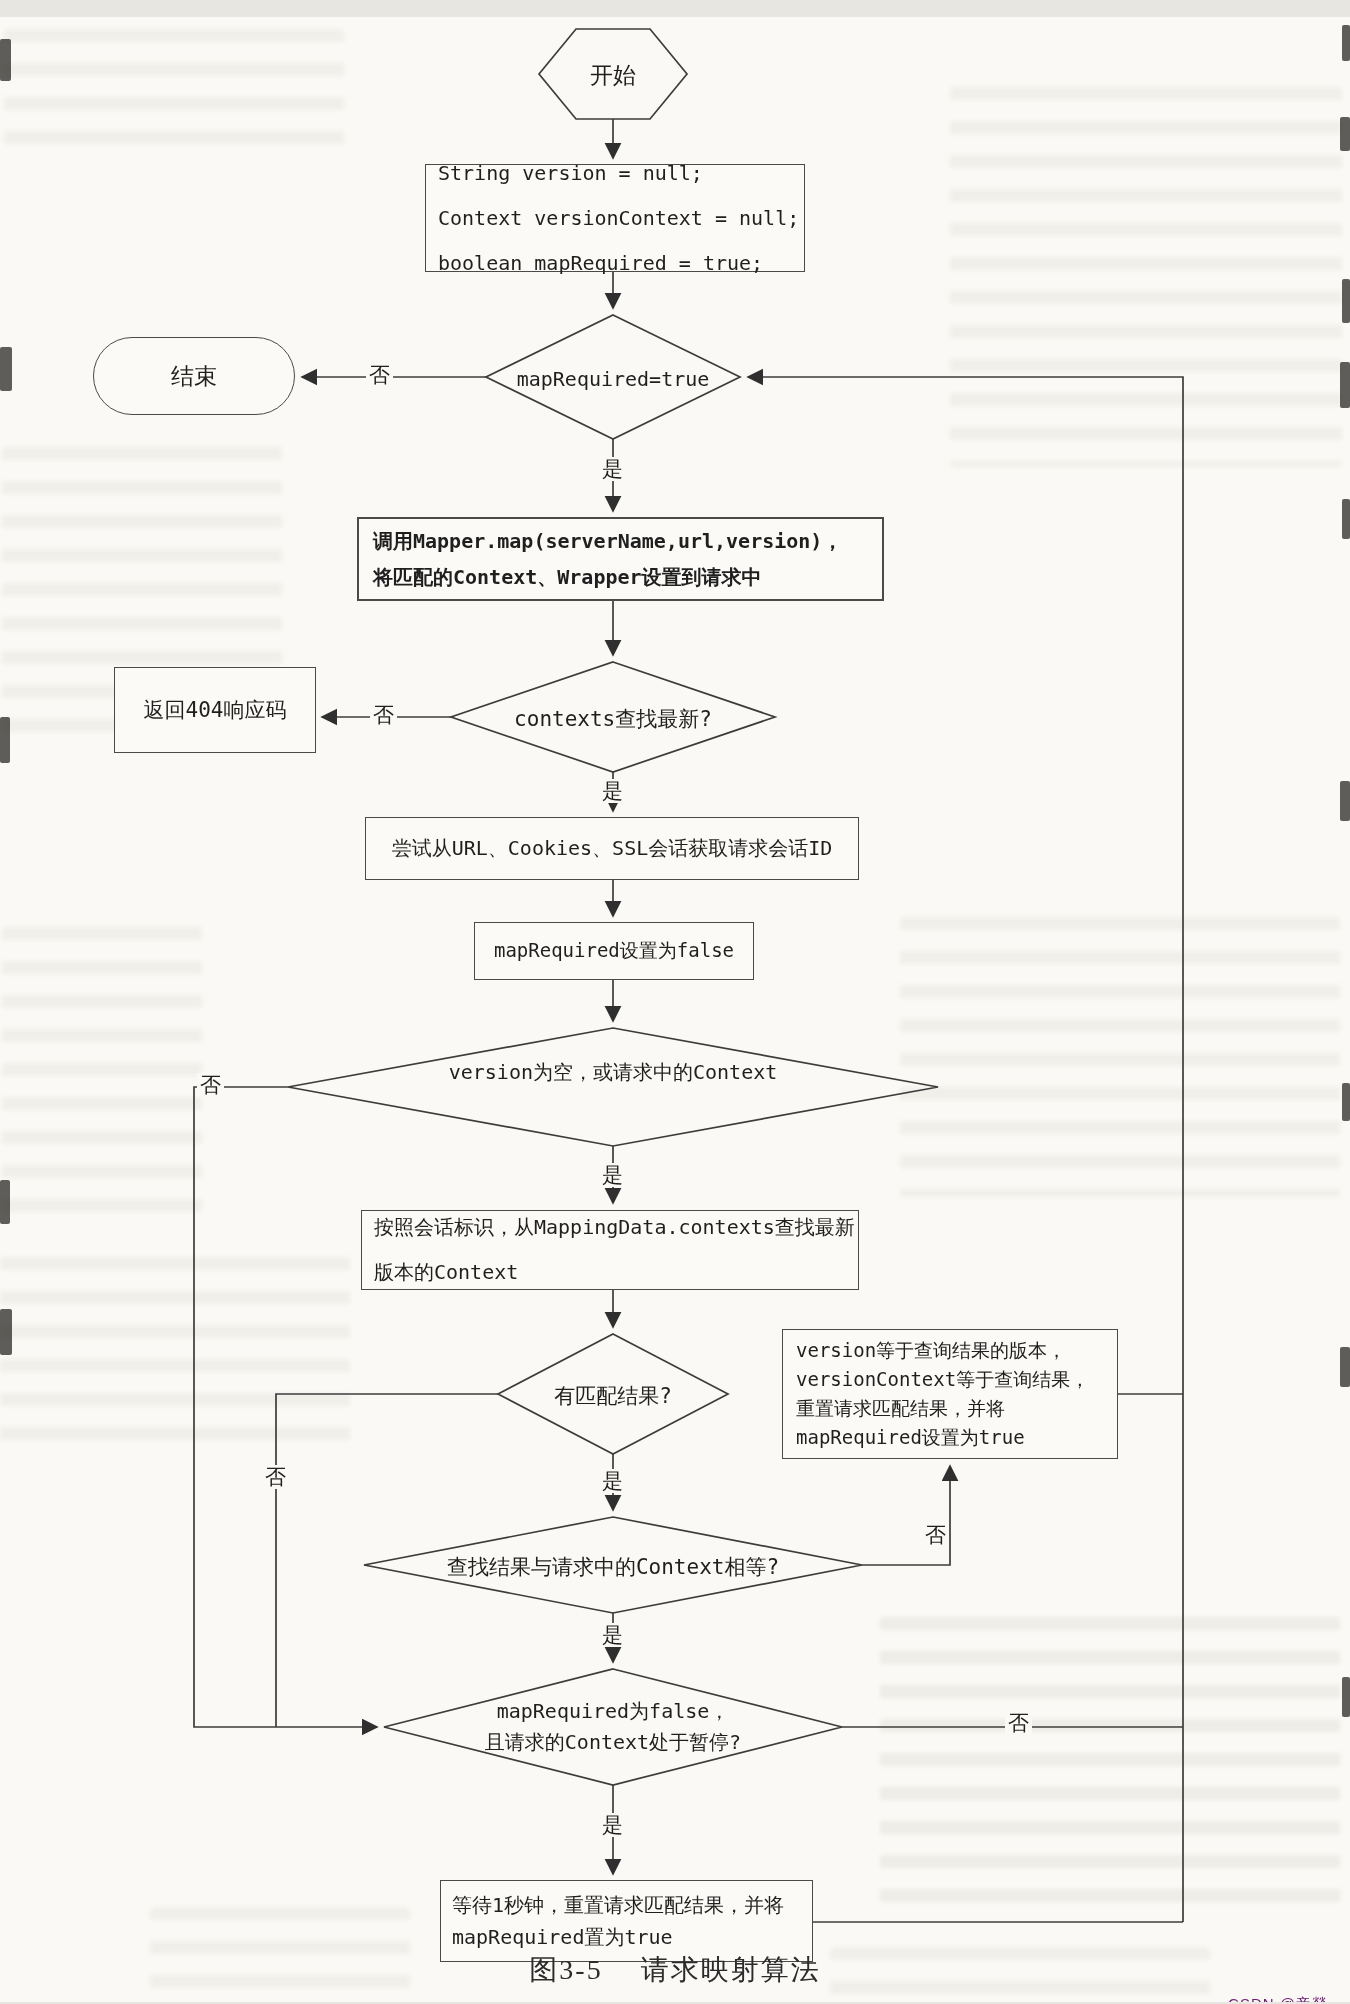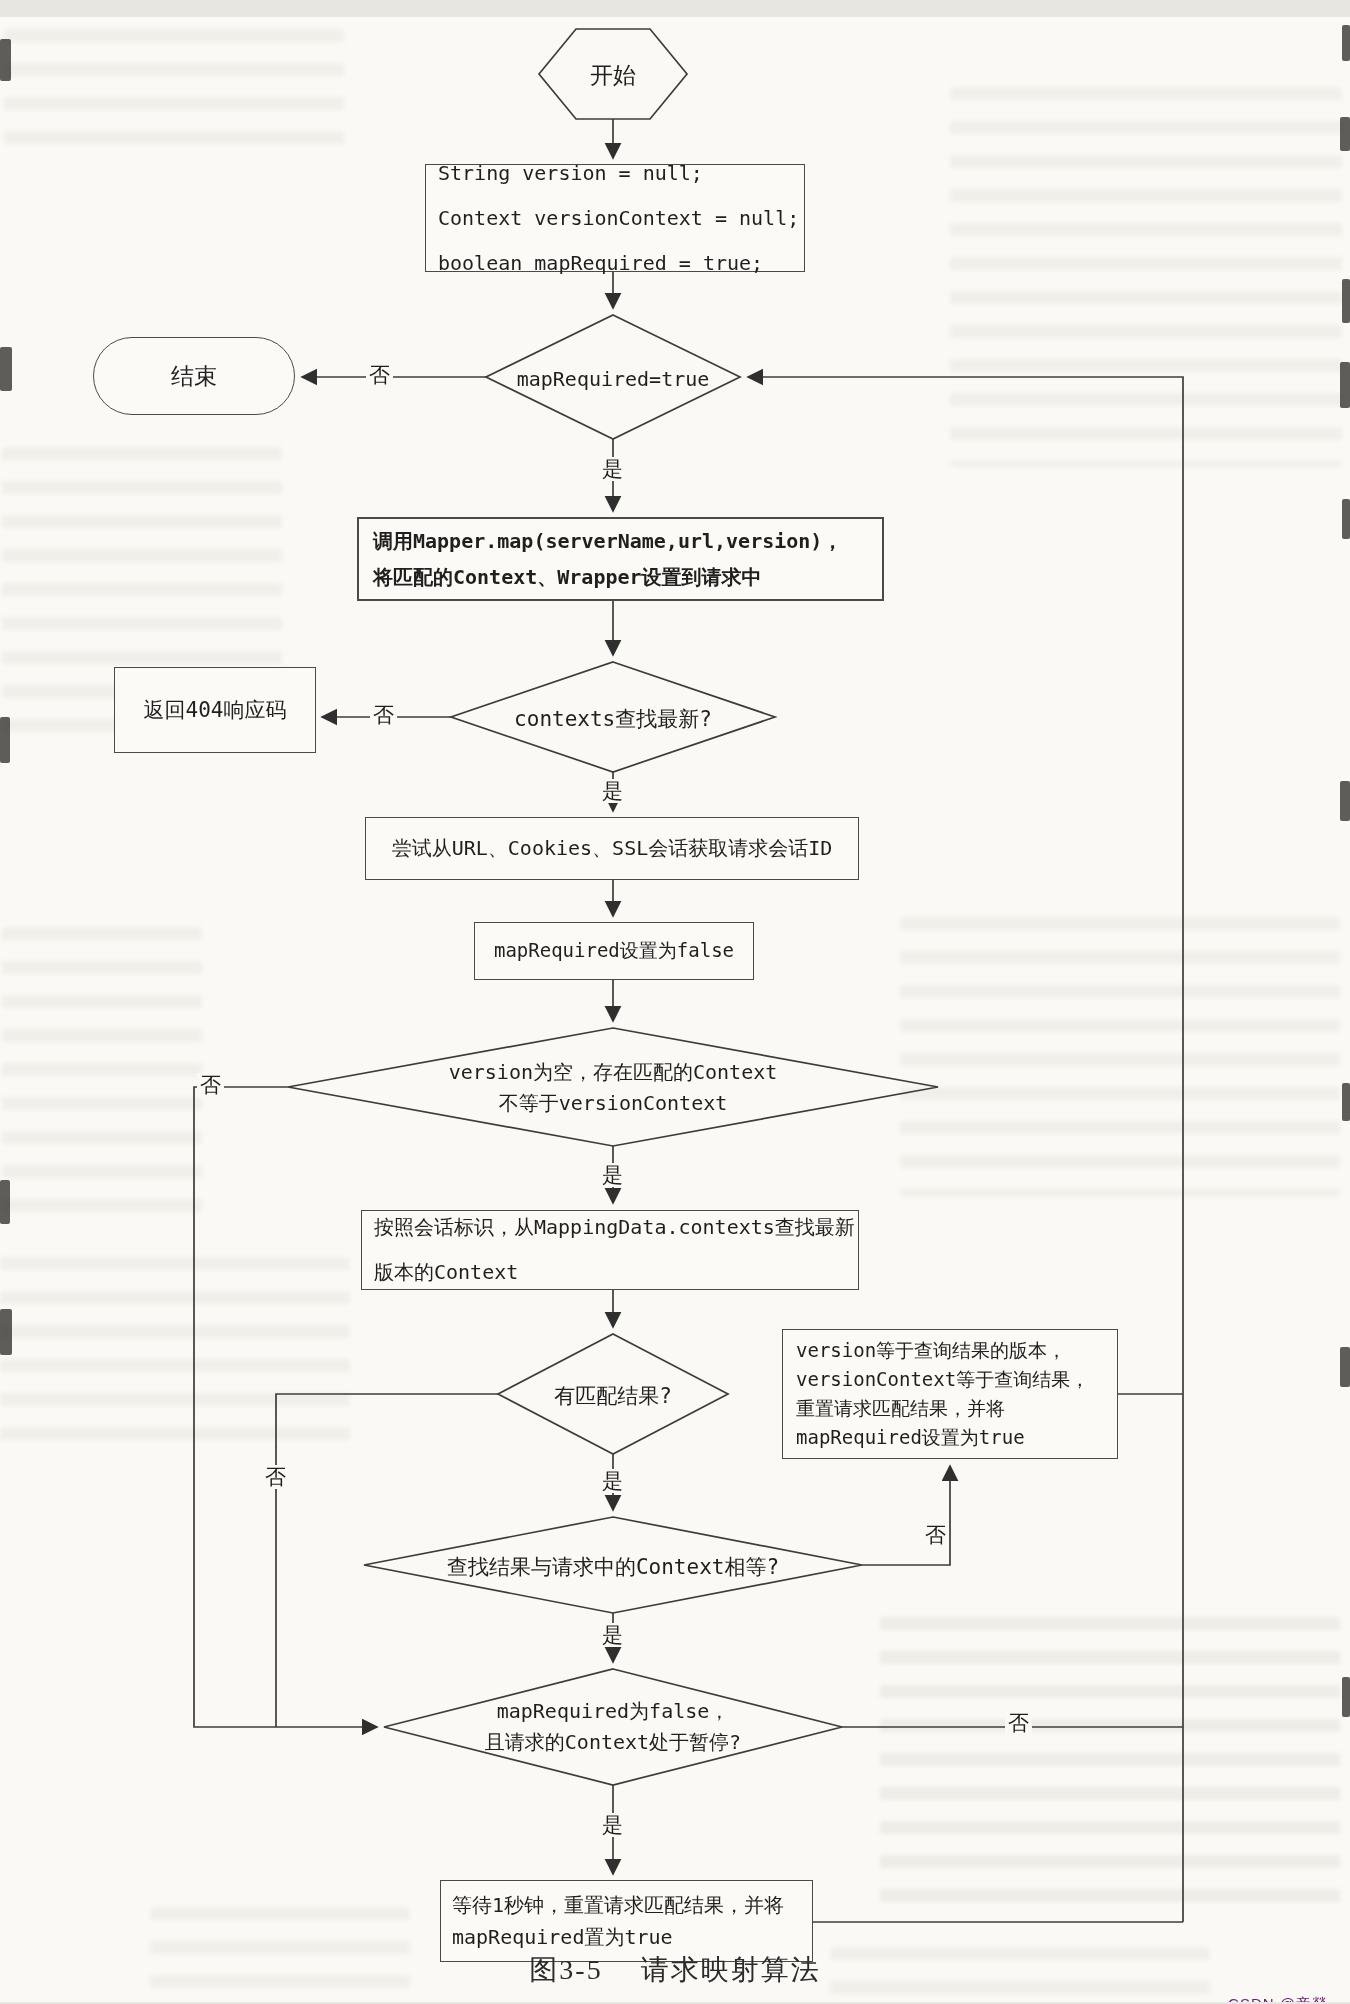--- a/index.html
+++ b/index.html
@@ -165,22 +165,21 @@
 
   <div class="box center mixed" style="left:365px;top:800px;width:494px;height:63px;font-size:20px;">
     <div>尝试从URL、Cookies、SSL会话获取请求会话ID</div>
   </div>
 
   <div class="box center mixed" style="left:474px;top:905px;width:280px;height:58px;font-size:19px;">
     <div>mapRequired设置为false</div>
   </div>
 
   <div class="dtext mixed" style="left:313px;top:1040px;width:600px;font-size:20px;line-height:31px;">
-    <div>version为空，存在匹配的Context</div>
-    <div>不等于versionContext</div>
+    <div>version为空，或请求中的Context</div>
   </div>
 
   <div class="box mixed" style="left:361px;top:1193px;width:498px;height:80px;font-size:20px;line-height:33px;padding-left:12px;gap:12px;">
     <div>按照会话标识，从MappingData.contexts查找最新</div>
     <div>版本的Context</div>
   </div>
 
   <div class="dtext mixed" style="left:503px;top:1364px;width:220px;font-size:21px;">有匹配结果?</div>
 
   <div class="box mixed" style="left:782px;top:1312px;width:336px;height:130px;font-size:19px;line-height:29px;padding-left:13px;">

